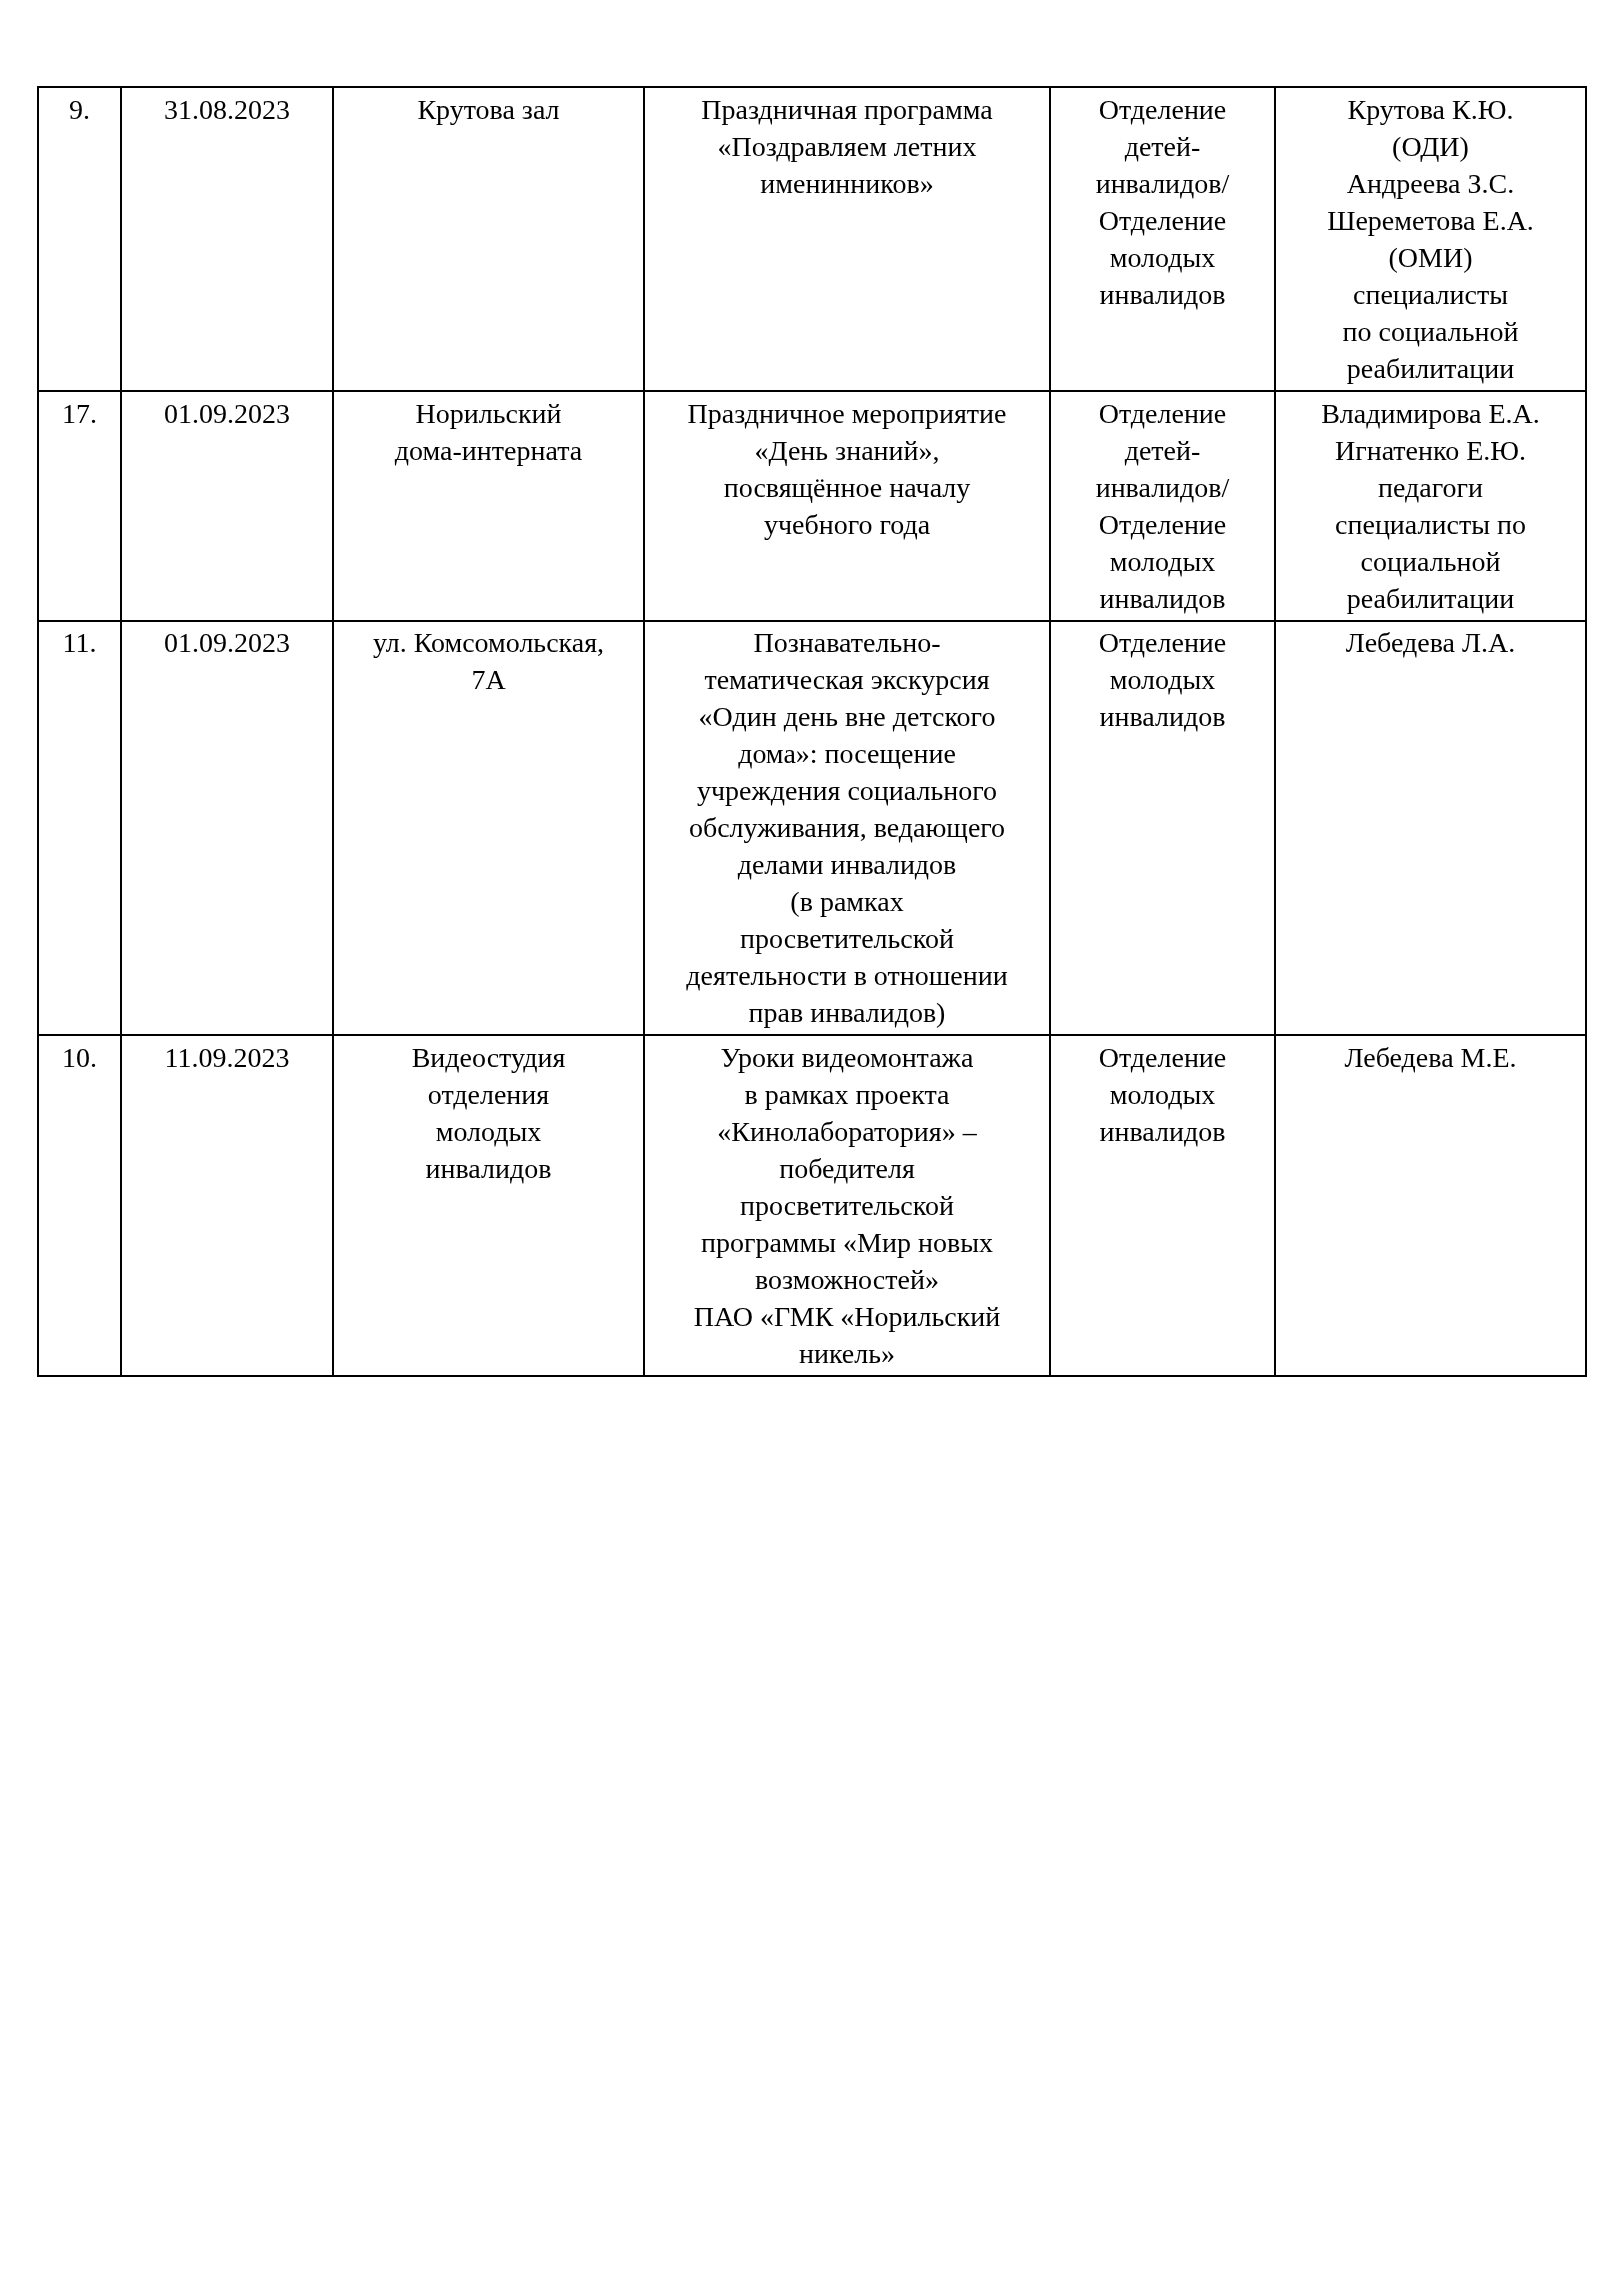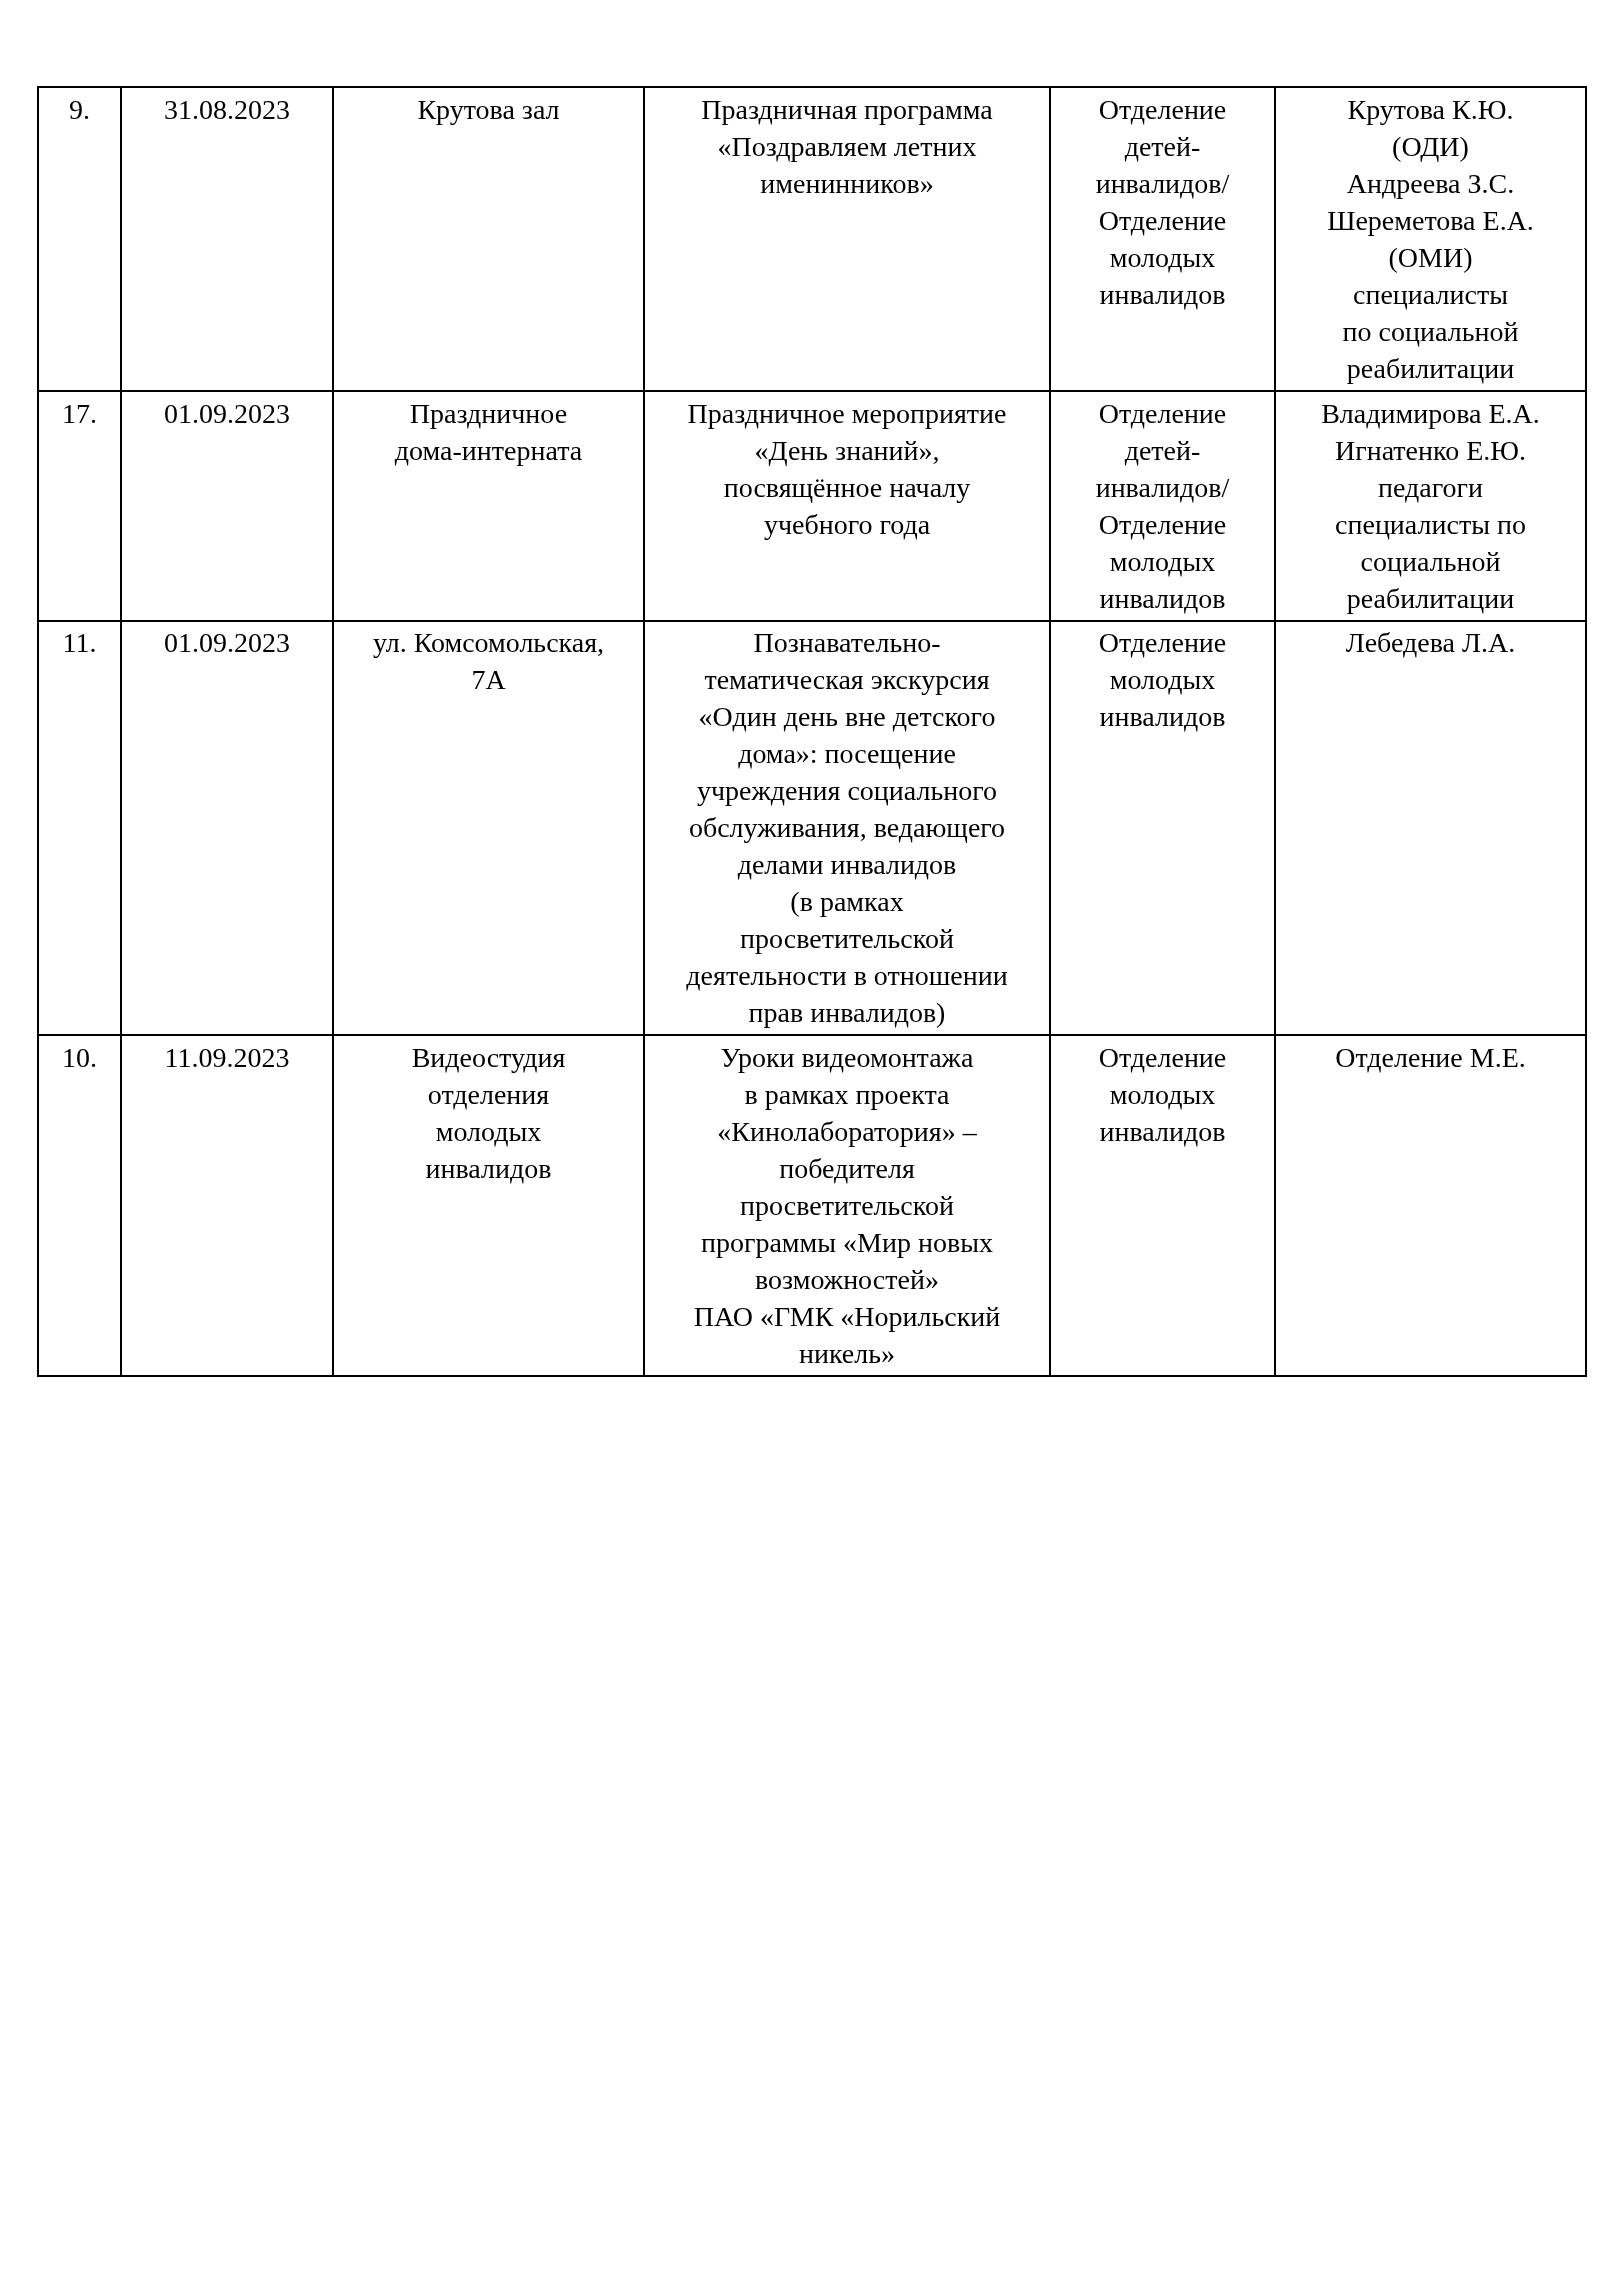--- a/index.html
+++ b/index.html
@@ -82,21 +82,21 @@
 Андреева З.С.
 Шереметова Е.А.
 (ОМИ)
 специалисты
 по социальной
 реабилитации</td>
       </tr>
       <tr>
         <td>17.</td>
         <td>01.09.2023</td>
-        <td>Праздничное
+        <td>Норильский
 дома-интерната</td>
         <td>Праздничное мероприятие
 «День знаний»,
 посвящённое началу
 учебного года</td>
         <td>Отделение
 детей-
 инвалидов/
 Отделение
 молодых
@@ -141,18 +141,18 @@
 «Кинолаборатория» –
 победителя
 просветительской
 программы «Мир новых
 возможностей»
 ПАО «ГМК «Норильский
 никель»</td>
         <td>Отделение
 молодых
 инвалидов</td>
-        <td>Отделение М.Е.</td>
+        <td>Лебедева М.Е.</td>
       </tr>
     </tbody>
   </table>
 </div>
 
 
 </body></html>

